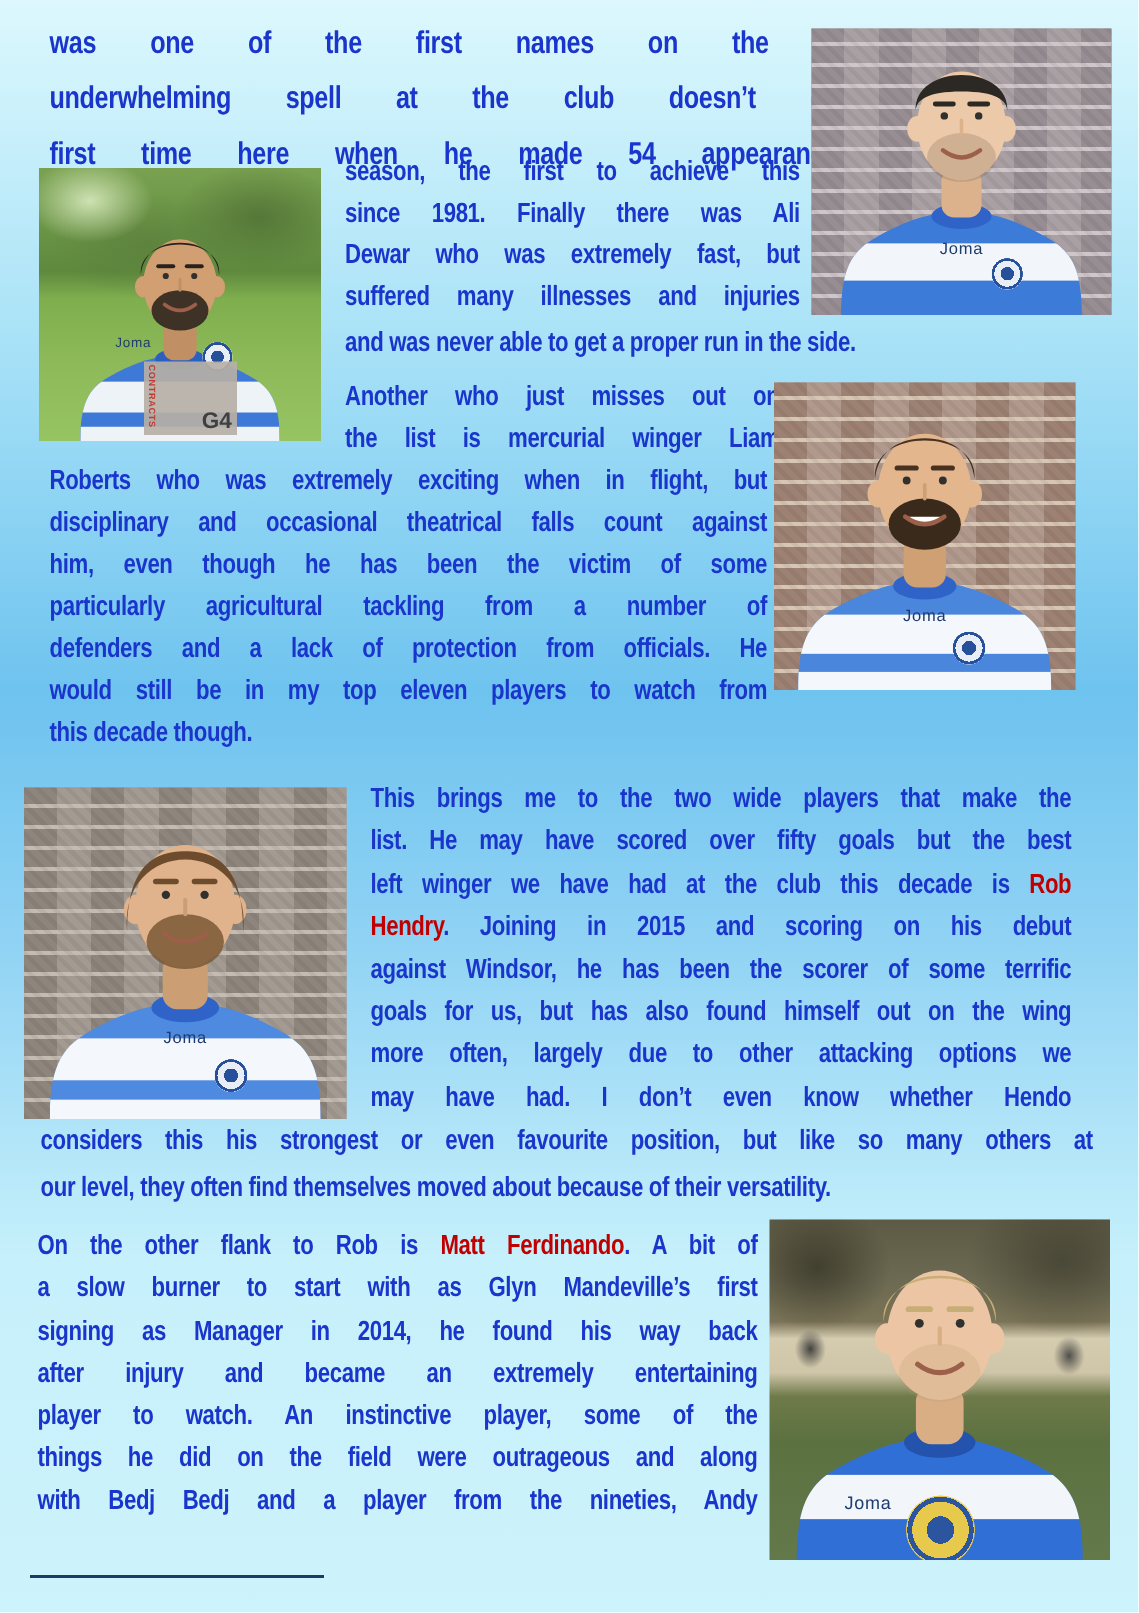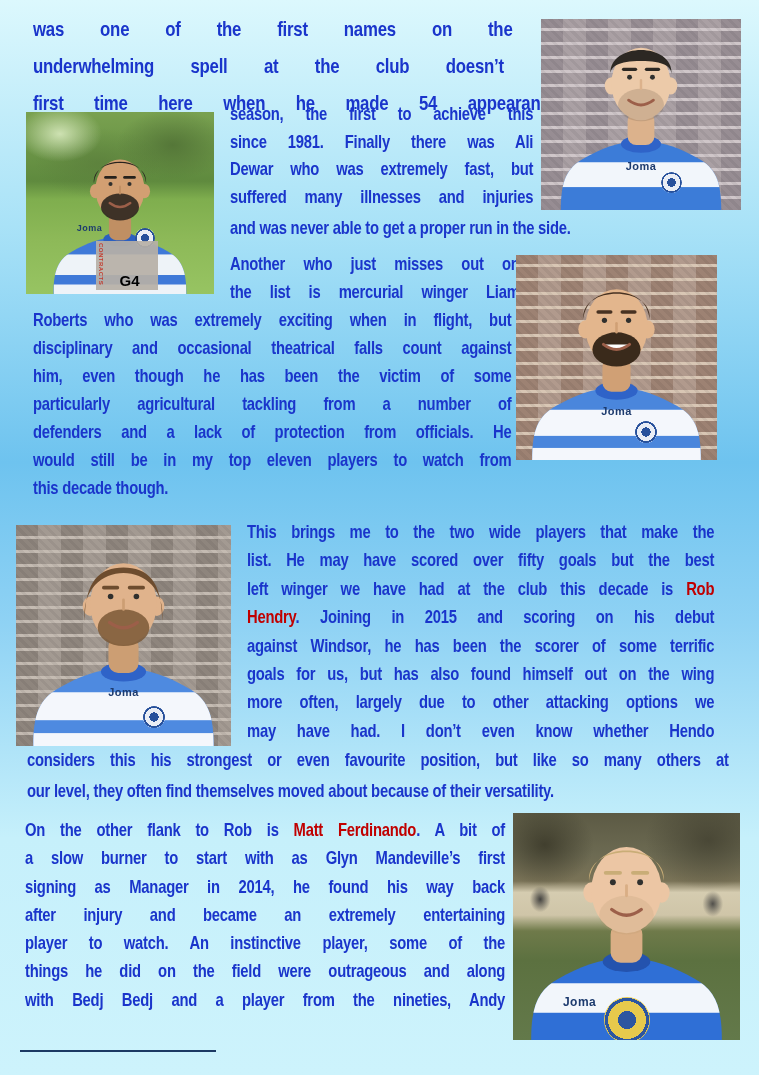--- a/index.html
+++ b/index.html
@@ -59,39 +59,39 @@
   #photo2{--skin:#eccaa9;--skinD:#dcb28c;--hair:#2c2823;--beard:rgba(120,100,80,.25);
           --shirt:#3c7cd8;--band:#f2f6fb;--collar:#2f63c8;}
   #photo3{--skin:#e3b68d;--skinD:#d0a075;--hair:#473222;--beard:#3a2a1b;--teeth:#ffffff;
           --shirt:#4a86dc;--band:#f4f7fc;--collar:#2f63c8;--hoop:#f4f7fc;}
   #photo4{--skin:#e0b38c;--skinD:#cc9e73;--hair:#6d4c2e;--beard:rgba(122,88,54,.85);
           --shirt:#4e8ae0;--band:#f4f7fc;--collar:#2f63c8;--hoop:#f4f7fc;}
   #photo5{--skin:#ecc6a4;--skinD:#d9ae85;--hair:#c9ad77;--beard:rgba(180,150,110,.2);
           --shirt:#2f6fd6;--band:#f2f6fb;--collar:#2453ae;}
 
   
-  .joma{position:absolute;font-weight:700;color:#1d3b6e;letter-spacing:.5px;text-align:right;}
+  .joma{position:absolute;font-weight:400;color:#1d3b6e;letter-spacing:.5px;text-align:right;}
   #photo1 .joma{left:27%;top:61%;font-size:9px;}
   #photo2 .joma{left:50%;top:74%;transform:translateX(-50%);font-size:11px;}
   #photo3 .joma{left:50%;top:73%;transform:translateX(-50%);font-size:11px;}
   #photo4 .joma{left:50%;top:73%;transform:translateX(-50%);font-size:11px;}
   #photo5 .joma{left:22%;top:80%;font-size:12px;}
   .badge{position:absolute;border-radius:50%;
     background:radial-gradient(circle,#27509b 0 30%,#e9edf5 30% 58%,#27509b 58% 70%,#e9edf5 70% 100%);}
   #photo1 .badge{left:58%;top:64%;width:20px;height:20px;}
   #photo2 .badge{left:60%;top:80%;width:21px;height:21px;}
   #photo3 .badge{left:59%;top:81%;width:22px;height:22px;}
   #photo4 .badge{left:59%;top:82%;width:22px;height:22px;}
   #photo5 .badge{left:40%;top:81%;width:46px;height:46px;
     background:radial-gradient(circle,#2c55a0 0 28%,#e7c94c 28% 58%,#2c55a0 58% 68%,#e7c94c 68% 100%);}
   .sponsor{position:absolute;left:37%;top:71%;width:33%;height:27%;
     background:rgba(182,176,166,.92);}
   .sponsor-vert{position:absolute;left:2px;top:2px;writing-mode:vertical-rl;
     font-size:6px;font-weight:700;color:#c23b2e;letter-spacing:.5px;}
-  .sponsor-g4{position:absolute;right:18px;bottom:1px;font-size:15px;font-weight:700;color:#000000;margin-left:20px;}
+  .sponsor-g4{position:absolute;right:3px;bottom:1px;font-size:15px;font-weight:700;color:#404040;margin-left:20px;}
 
   #footnote-rule{position:absolute;left:20px;top:1050px;width:196px;height:2px;background:#1c3a63;}
 </style>
 </head>
 <body>
 
 <svg width="0" height="0" style="position:absolute" aria-hidden="true">
   <defs>
     <clipPath id="torsoClip">
       <path d="M16,200 C16,170 22,156 40,146 C58,136 76,128 100,128 C124,128 142,136 160,146 C178,156 184,170 184,200 Z"></path>

